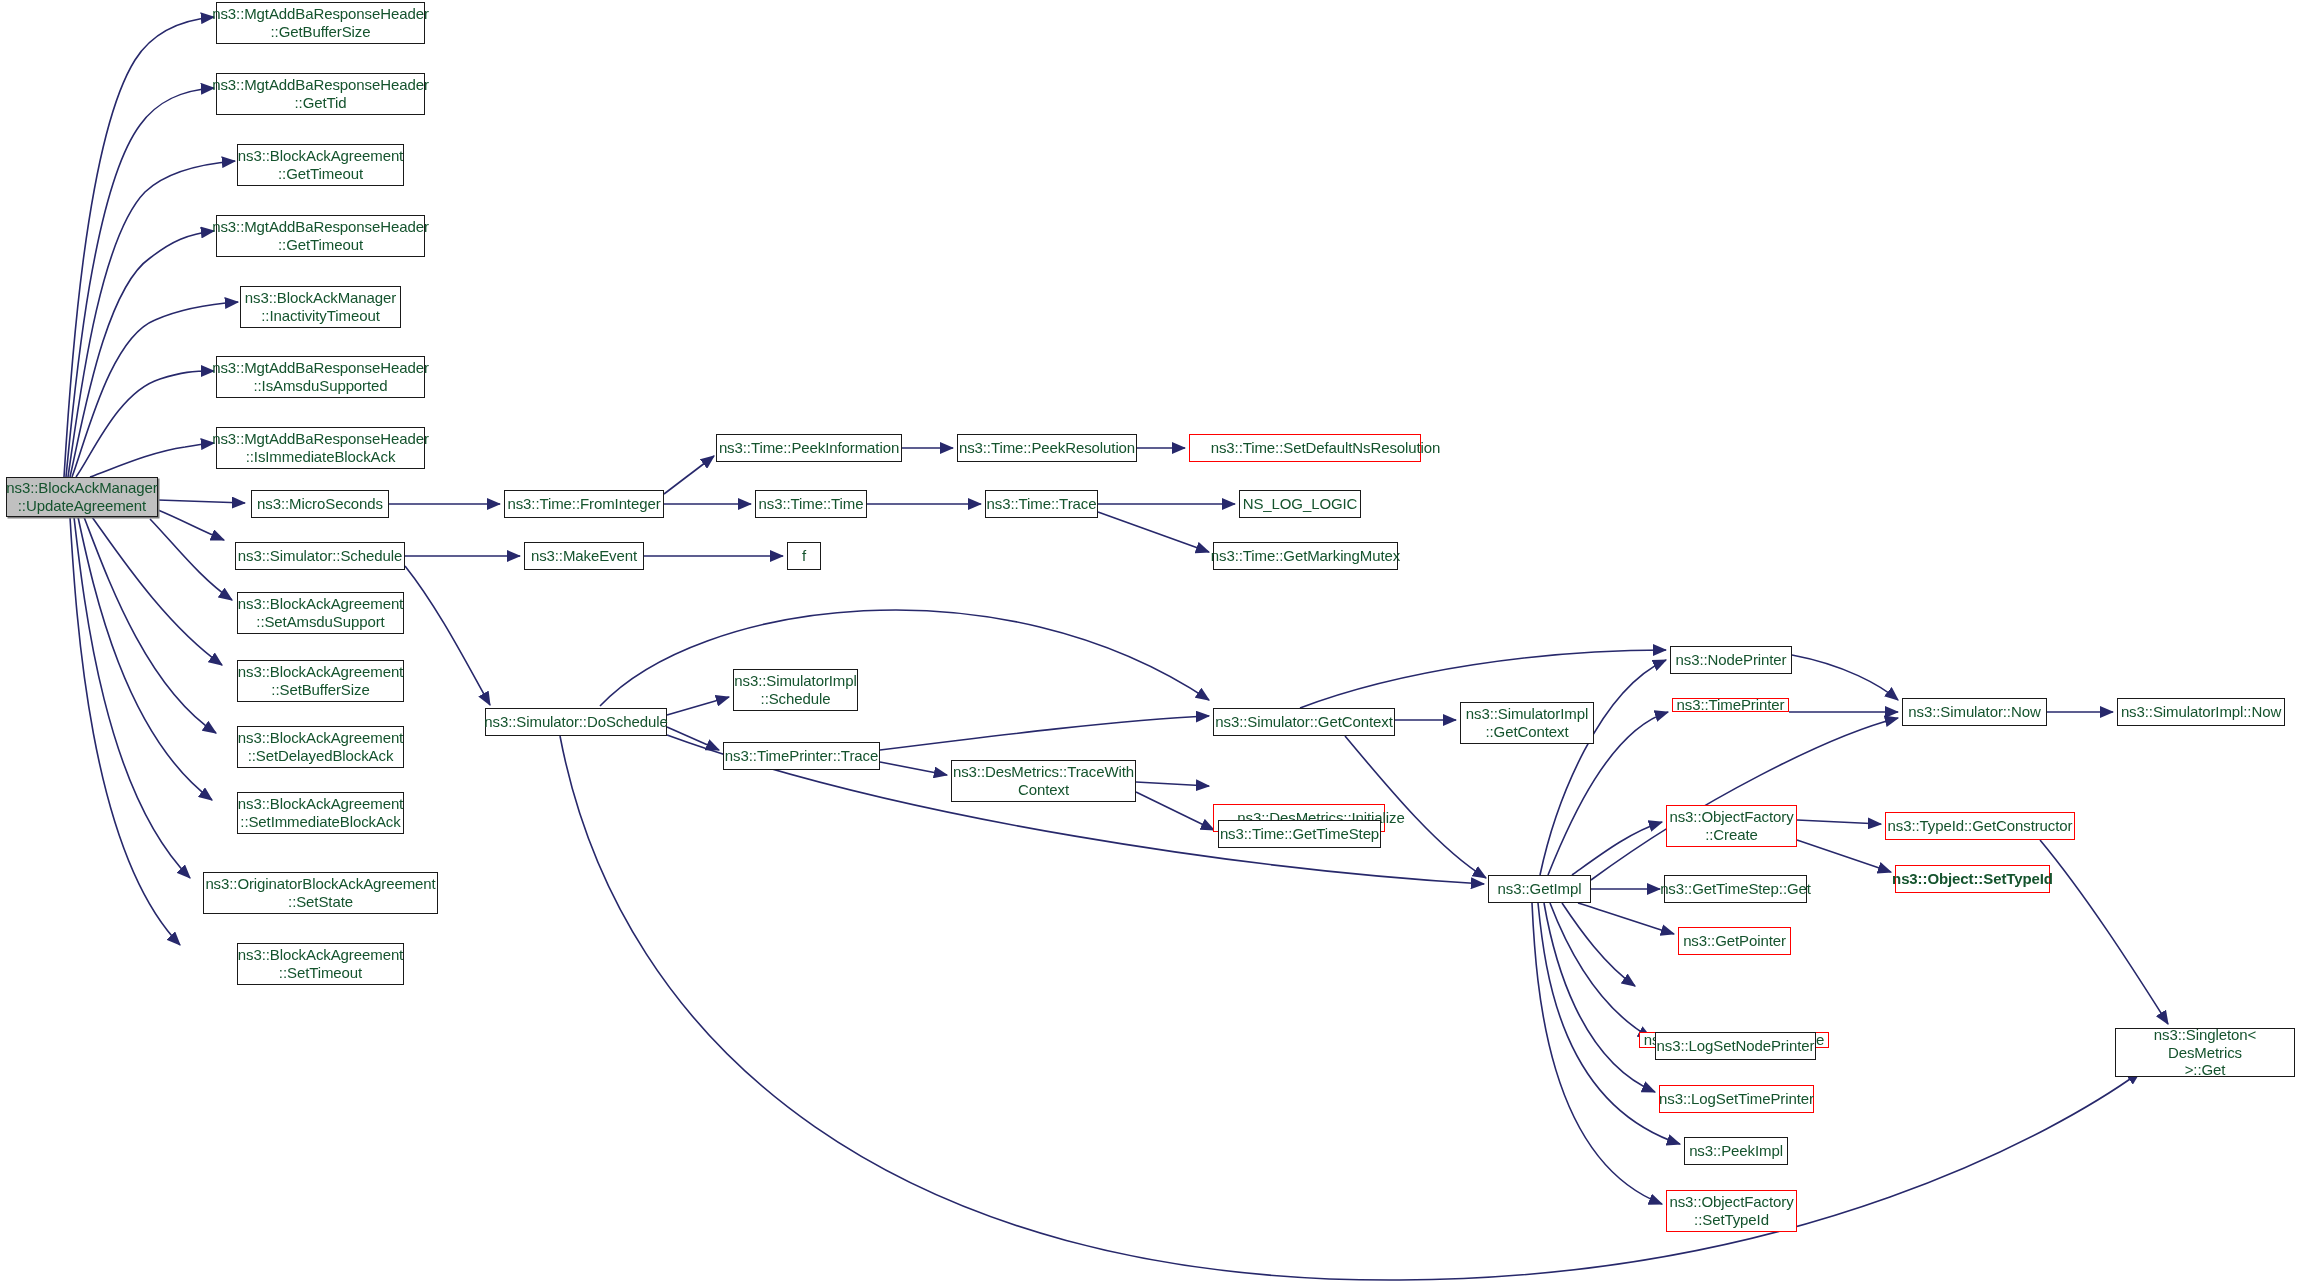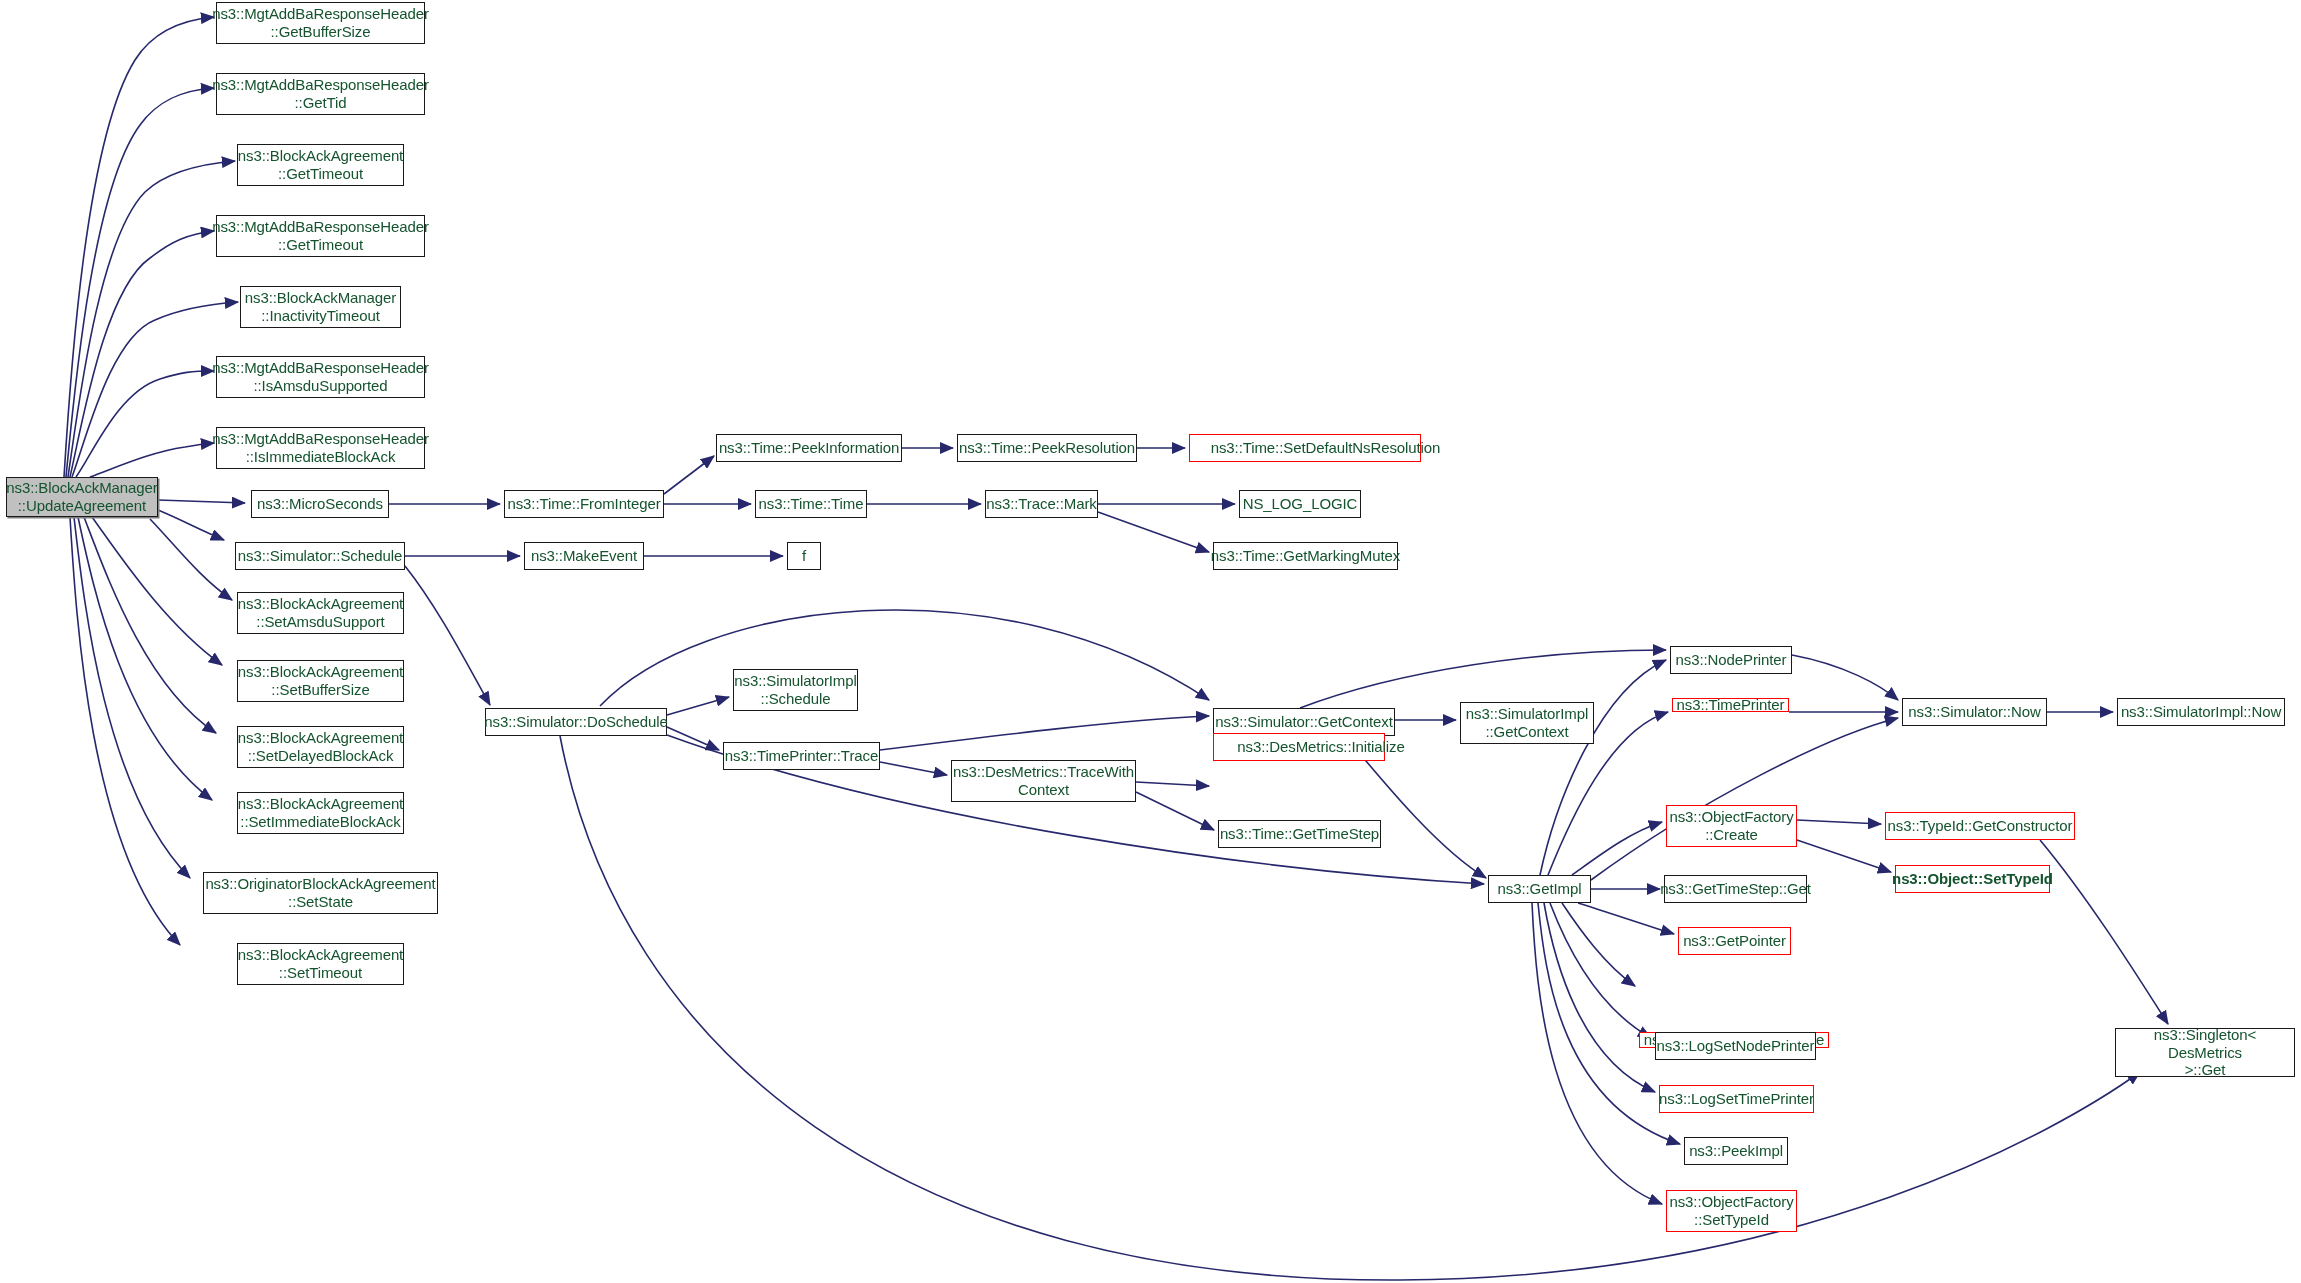--- a/index.html
+++ b/index.html
@@ -151,35 +151,35 @@
 ::SetImmediateBlockAck</div>
       <div class="node plain" style="left: 203px; top: 872px; width: 235px; height: 42px;">ns3::OriginatorBlockAckAgreement
 ::SetState</div>
       <div class="node plain" style="left: 237px; top: 943px; width: 167px; height: 42px;">ns3::BlockAckAgreement
 ::SetTimeout</div>
       <div class="node plain" style="left: 716px; top: 434px; width: 186px; height: 28px;">ns3::Time::PeekInformation</div>
       <div class="node plain" style="left: 957px; top: 434px; width: 180px; height: 28px;">ns3::Time::PeekResolution</div>
       <div class="node red" style="left: 1189px; top: 434px; width: 232px; height: 28px; padding-left: 44px;">ns3::Time::SetDefaultNsResolution</div>
       <div class="node plain" style="left: 504px; top: 490px; width: 160px; height: 28px;">ns3::Time::FromInteger</div>
       <div class="node plain" style="left: 755px; top: 490px; width: 112px; height: 28px;">ns3::Time::Time</div>
-      <div class="node plain" style="left: 985px; top: 490px; width: 113px; height: 28px;">ns3::Trace::Mark</div>
+      <div class="node plain" style="left: 985px; top: 490px; width: 113px; height: 28px;">ns3::Time::Trace</div>
       <div class="node plain" style="left: 1239px; top: 490px; width: 122px; height: 28px;">NS_LOG_LOGIC</div>
       <div class="node plain" style="left: 1213px; top: 542px; width: 185px; height: 28px;">ns3::Time::GetMarkingMutex</div>
       <div class="node plain" style="left: 524px; top: 542px; width: 120px; height: 28px;">ns3::MakeEvent</div>
       <div class="node plain" style="left: 787px; top: 542px; width: 34px; height: 28px;">f</div>
       <div class="node plain" style="left: 485px; top: 708px; width: 182px; height: 28px;">ns3::Simulator::DoSchedule</div>
       <div class="node plain" style="left: 733px; top: 669px; width: 125px; height: 42px;">ns3::SimulatorImpl
 ::Schedule</div>
       <div class="node plain" style="left: 723px; top: 742px; width: 157px; height: 28px;">ns3::TimePrinter::Trace</div>
       <div class="node plain" style="left: 951px; top: 760px; width: 185px; height: 42px;">ns3::DesMetrics::TraceWith
 Context</div>
       <div class="node plain" style="left: 1213px; top: 708px; width: 182px; height: 28px;">ns3::Simulator::GetContext</div>
       <div class="node plain" style="left: 1460px; top: 702px; width: 134px; height: 42px;">ns3::SimulatorImpl
 ::GetContext</div>
-      <div class="node red" style="left: 1213px; top: 733px; width: 172px; height: 28px; padding-left: 47px;">ns3::DesMetrics::Initialize</div>
+      <div class="node red" style="left: 1213px; top: 804px; width: 172px; height: 28px; padding-left: 47px;">ns3::DesMetrics::Initialize</div>
       <div class="node plain" style="left: 1218px; top: 820px; width: 163px; height: 28px;">ns3::Time::GetTimeStep</div>
       <div class="node plain" style="left: 1488px; top: 875px; width: 103px; height: 28px;">ns3::GetImpl</div>
       <div class="node plain" style="left: 1670px; top: 646px; width: 122px; height: 28px;">ns3::NodePrinter</div>
       <div class="node red" style="left: 1672px; top: 698px; width: 117px; height: 14px;">ns3::TimePrinter</div>
       <div class="node red" style="left: 1666px; top: 805px; width: 131px; height: 42px;">ns3::ObjectFactory
 ::Create</div>
       <div class="node plain" style="left: 1664px; top: 875px; width: 143px; height: 28px;">ns3::GetTimeStep::Get</div>
       <div class="node red" style="left: 1678px; top: 927px; width: 113px; height: 28px;">ns3::GetPointer</div>
       <div class="node red" style="left: 1639px; top: 1032px; width: 190px; height: 16px;">ns3::GlobalValue::GetValue</div>
       <div class="node plain" style="left: 1655px; top: 1032px; width: 161px; height: 28px;">ns3::LogSetNodePrinter</div>

